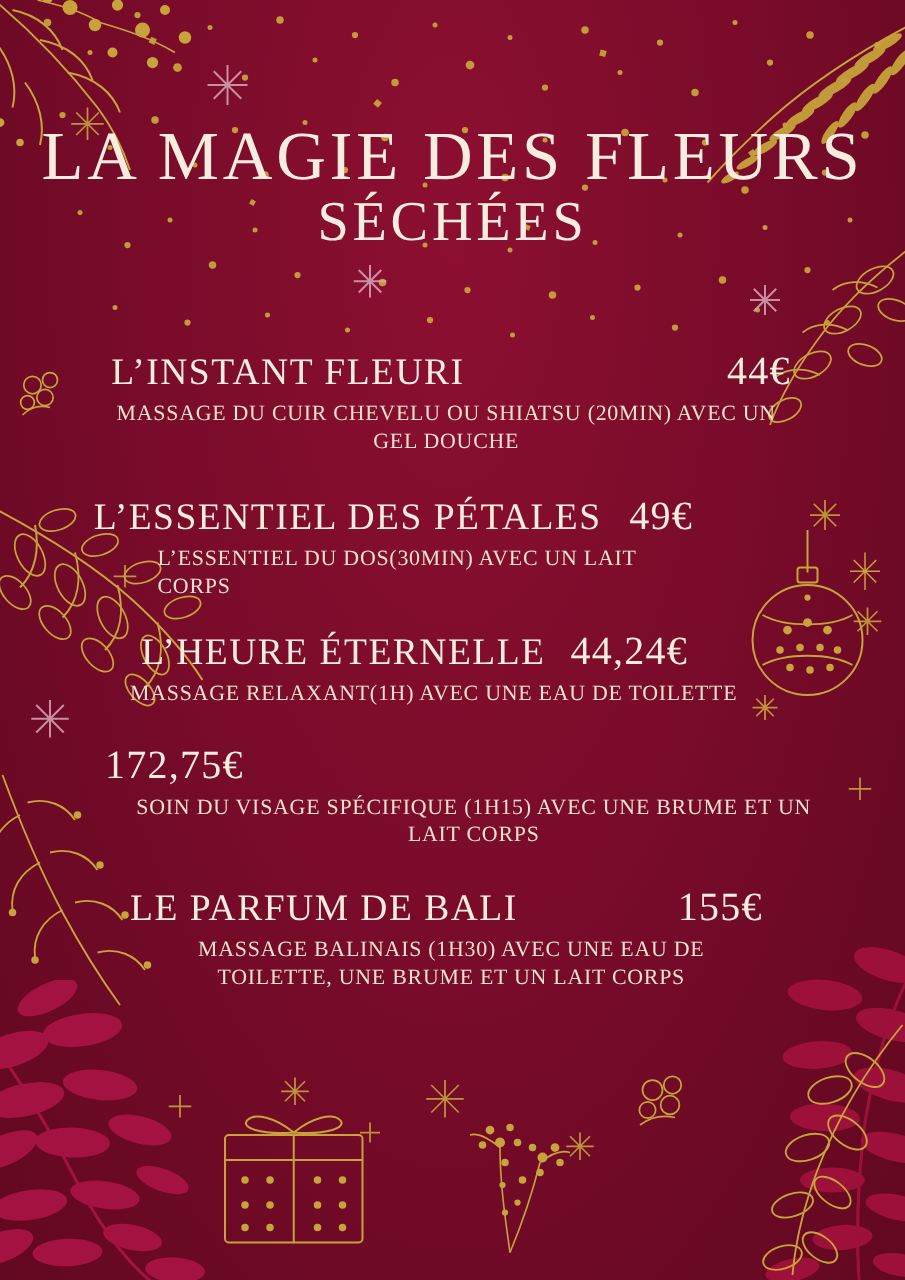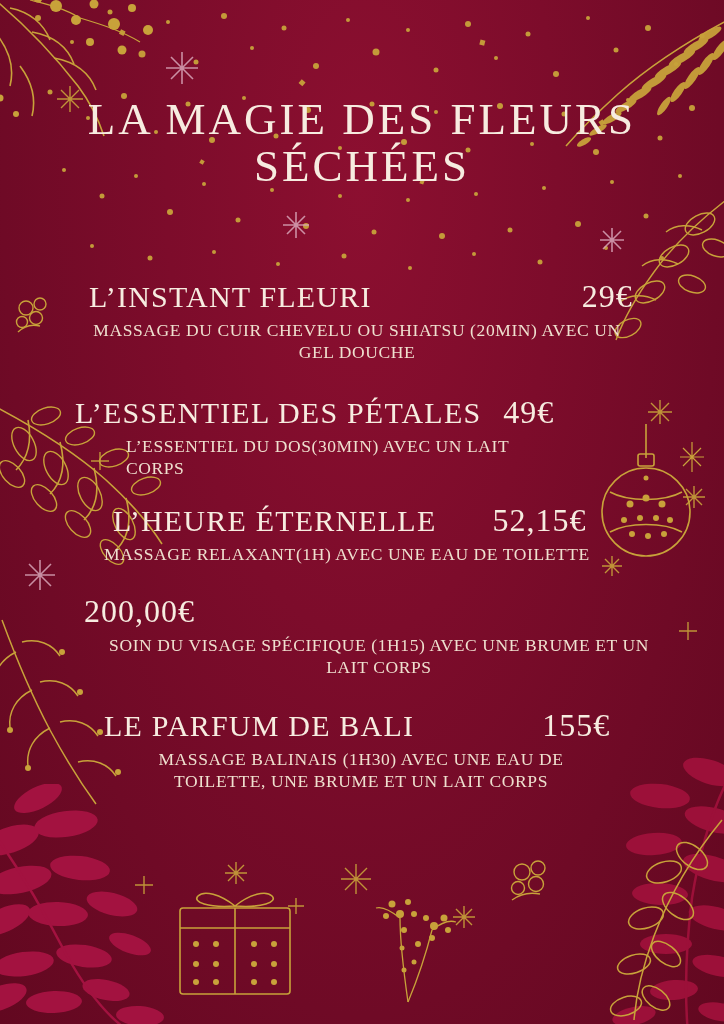--- a/index.html
+++ b/index.html
@@ -39,21 +39,21 @@
   .title-wrap {
     position: absolute;
     top: 96px;
     left: 0;
     width: 724px;
     text-align: center;
     z-index: 5;
   }
   .title-line {
     font-family: "Liberation Serif", serif;
-    font-size: 45px;
+    font-size: 55px;
     letter-spacing: 3px;
     color: #f7ece0;
     line-height: 1.05;
     font-weight: 400;
     text-transform: uppercase;
   }
   .title-line.second {
     font-size: 45px;
   }
 
@@ -99,21 +99,21 @@
 
   
   .item.i0 .item-head { justify-content: flex-start; padding-left: 89px; gap: 210px; }
   .item.i0 .item-desc { text-align: center; padding: 0 96px 0 86px; }
 
   .item.i1 { margin-top: 30px; }
   .item.i1 .item-head { justify-content: flex-start; padding-left: 75px; gap: 22px; }
   .item.i1 .item-desc { text-align: left; padding-left: 126px; padding-right: 180px; }
 
   .item.i2 { margin-top: 22px; }
-  .item.i2 .item-head { justify-content: flex-start; padding-left: 113px; gap: 56px; }
+  .item.i2 .item-head { justify-content: flex-start; padding-left: 113px; gap: 20px; }
   .item.i2 .item-desc { text-align: left; padding-left: 104px; padding-right: 60px; }
 
   .item.i3 { margin-top: 28px; }
   .item.i3 .item-head { justify-content: flex-start; padding-left: 84px; gap: 118px; }
   .item.i3 .item-desc { text-align: center; padding: 0 70px 0 104px; }
 
   .item.i4 { margin-top: 28px; }
   .item.i4 .item-head { justify-content: flex-start; padding-left: 104px; gap: 128px; }
   .item.i4 .item-desc { text-align: center; padding: 0 120px 0 118px; }
 
@@ -506,44 +506,44 @@
   <div class="title-wrap">
     <div class="title-line">LA MAGIE DES FLEURS</div>
     <div class="title-line second">SÉCHÉES</div>
   </div>
 
   <div class="menu">
 
     <div class="item i0">
       <div class="item-head">
         <span class="item-name">L’INSTANT FLEURI</span>
-        <span class="item-price">29€</span>
+        <span class="item-price">44€</span>
       </div>
       <div class="item-desc">MASSAGE DU CUIR CHEVELU OU SHIATSU (20MIN) AVEC UN GEL DOUCHE</div>
     </div>
 
     <div class="item i1">
       <div class="item-head">
         <span class="item-name">L’ESSENTIEL DES PÉTALES</span>
         <span class="item-price">49€</span>
       </div>
       <div class="item-desc">L’ESSENTIEL DU DOS(30MIN) AVEC UN LAIT CORPS</div>
     </div>
 
     <div class="item i2">
       <div class="item-head">
         <span class="item-name">L’HEURE ÉTERNELLE</span>
-        <span class="item-price">52,15€</span>
+        <span class="item-price">44,24€</span>
       </div>
       <div class="item-desc">MASSAGE RELAXANT(1H) AVEC UNE EAU DE TOILETTE</div>
     </div>
 
     <div class="item i3">
       <div class="item-head">
-        <span class="item-price">200,00€</span>
+        <span class="item-price">172,75€</span>
       </div>
       <div class="item-desc">SOIN DU VISAGE SPÉCIFIQUE (1H15) AVEC UNE BRUME ET UN LAIT CORPS</div>
     </div>
 
     <div class="item i4">
       <div class="item-head">
         <span class="item-name">LE PARFUM DE BALI</span>
         <span class="item-price">155€</span>
       </div>
       <div class="item-desc">MASSAGE BALINAIS (1H30) AVEC UNE EAU DE TOILETTE, UNE BRUME ET UN LAIT CORPS</div>

